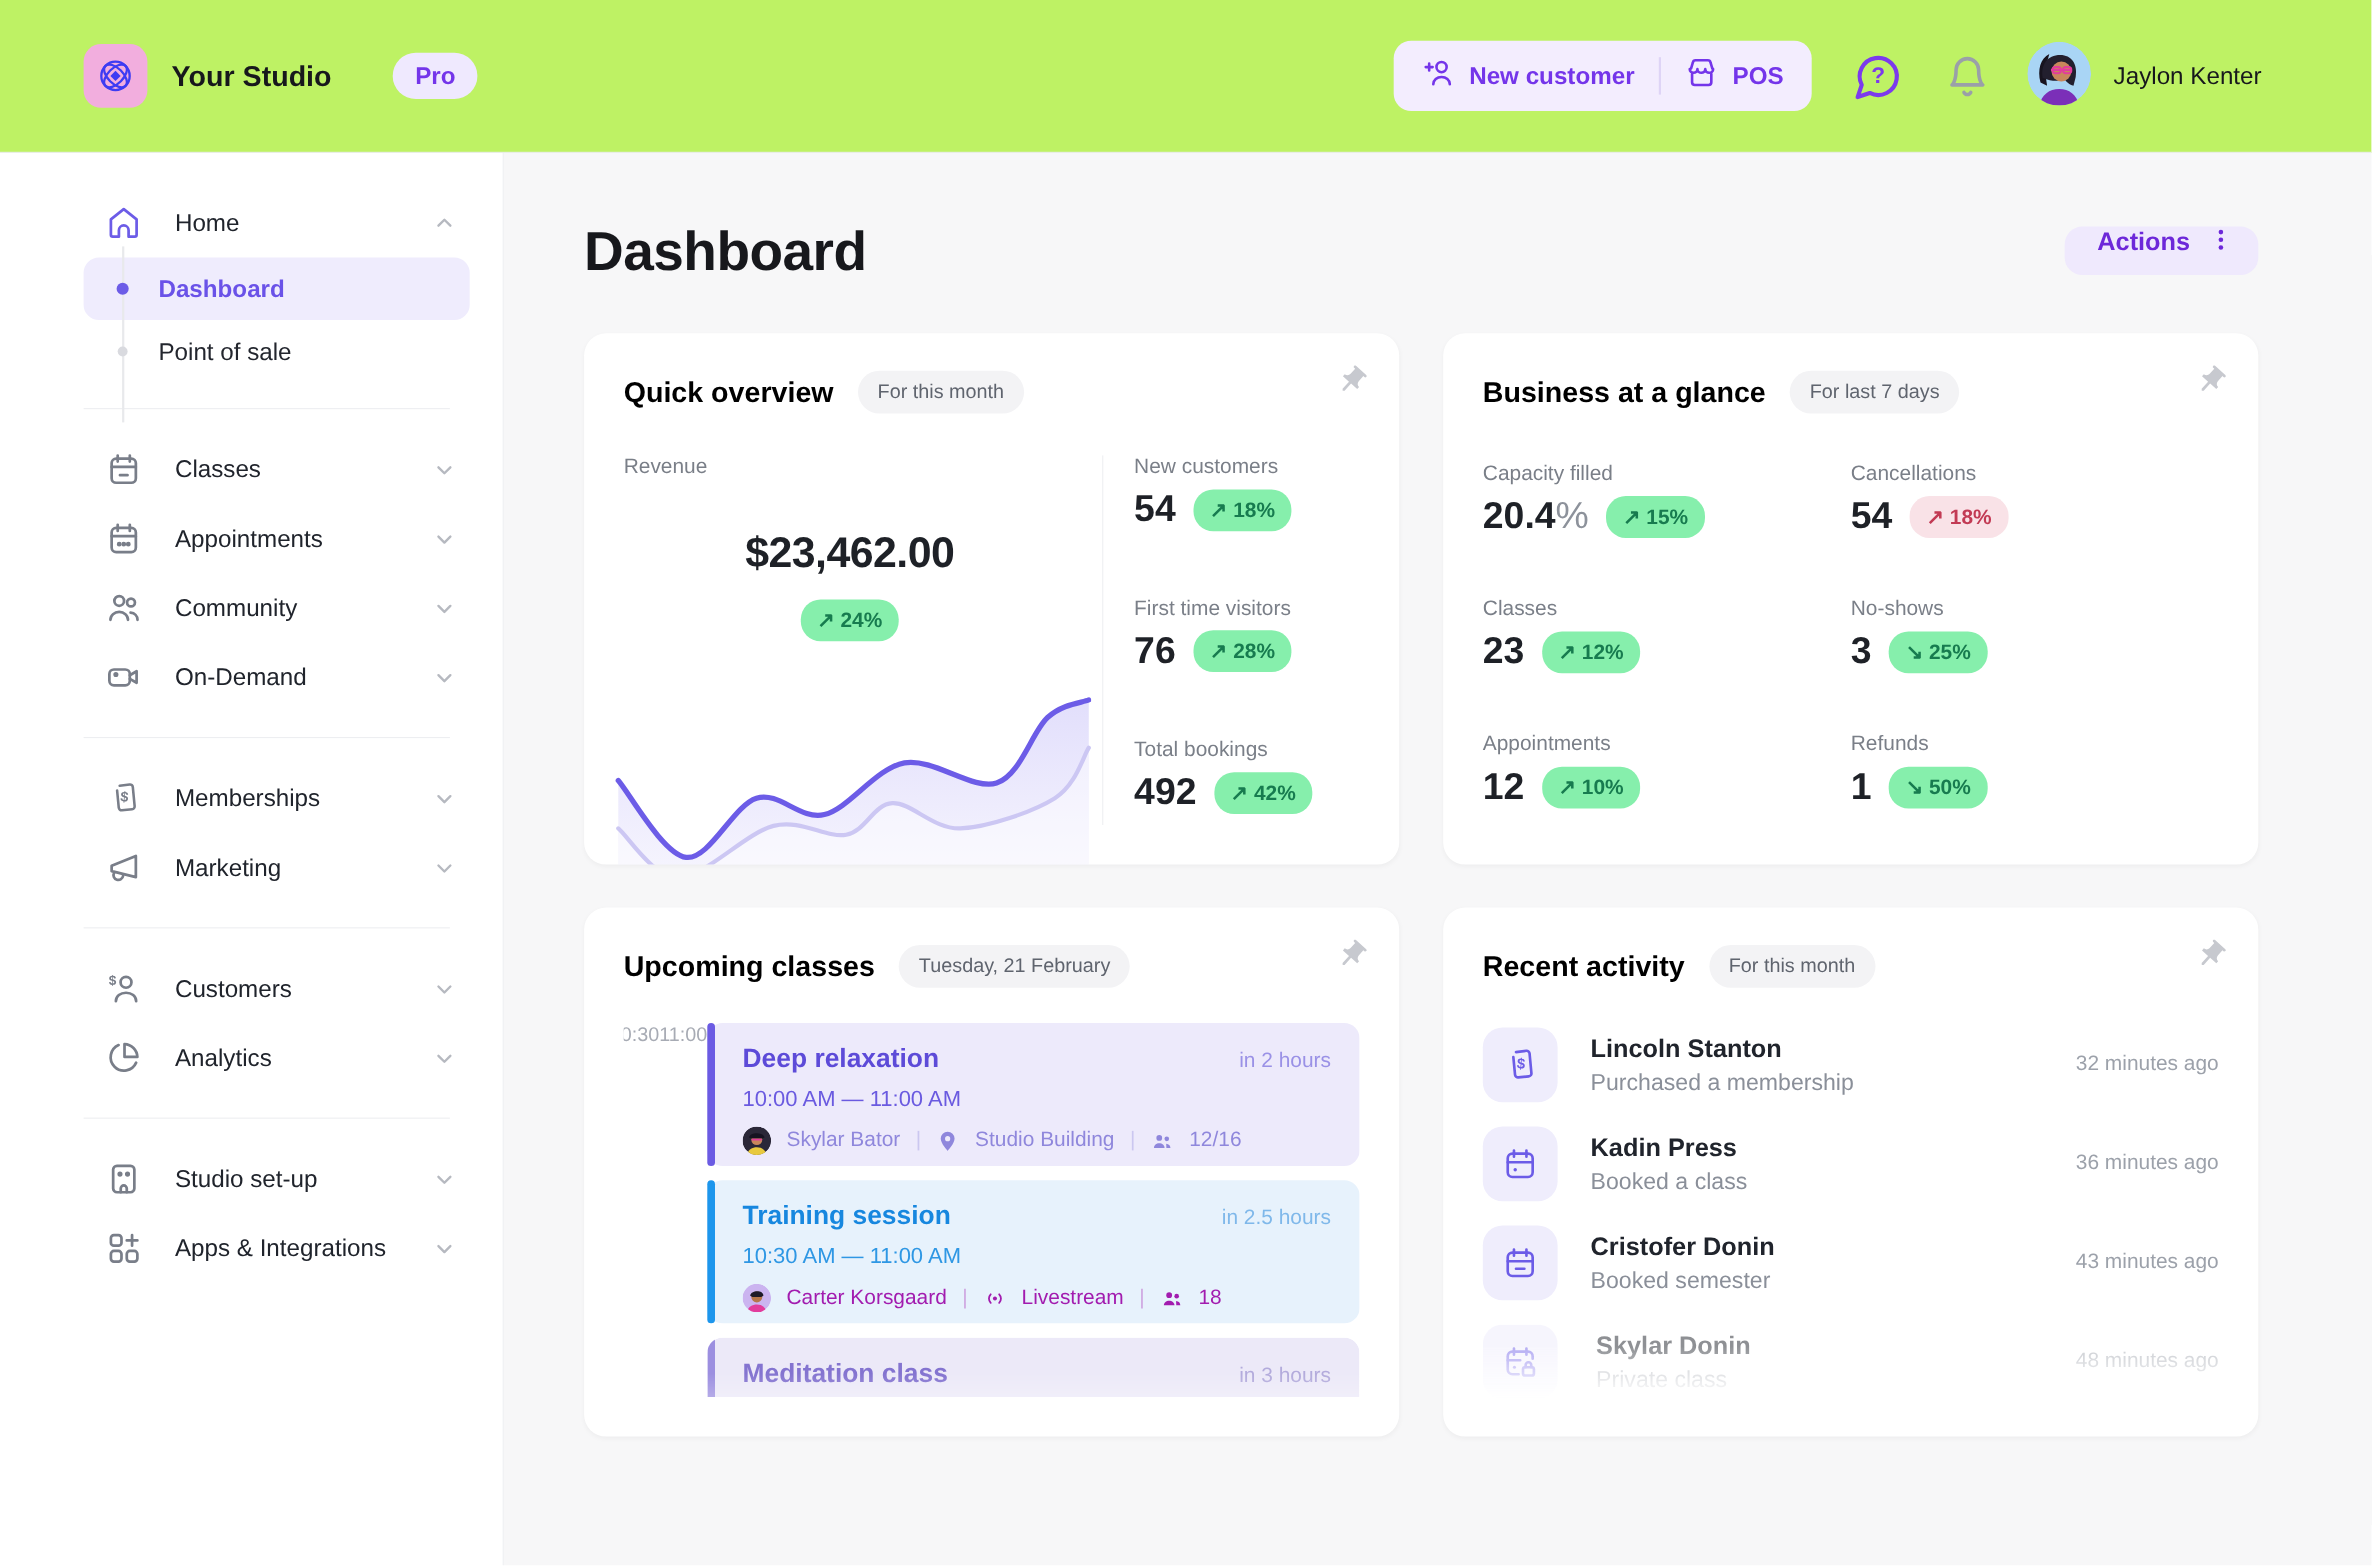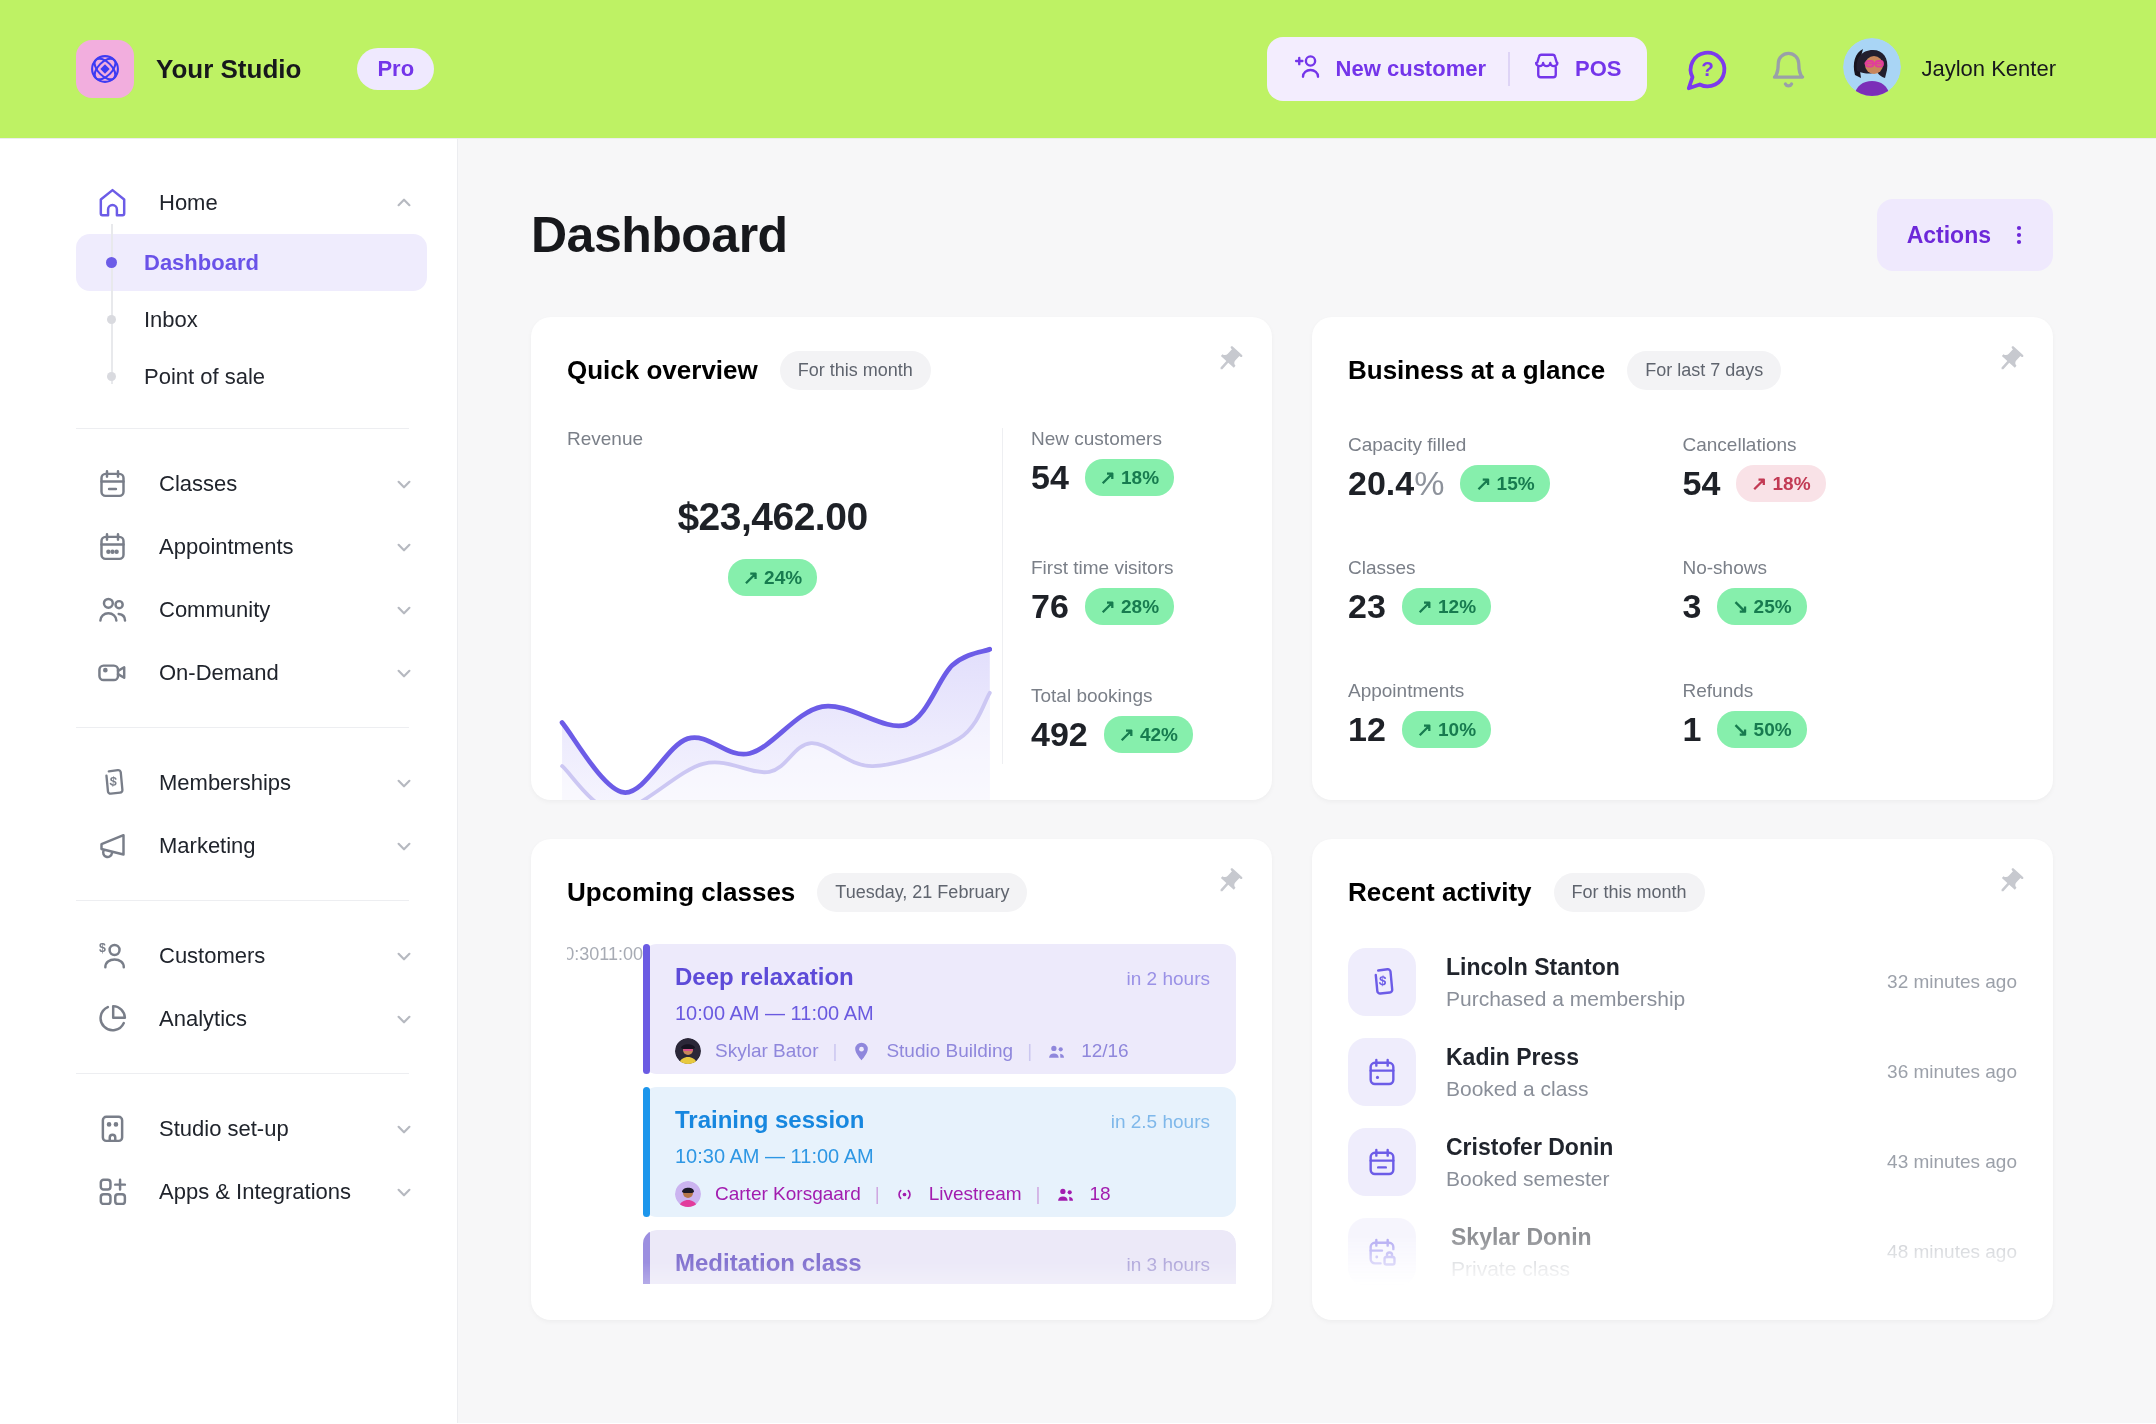--- a/index.html
+++ b/index.html
@@ -34,21 +34,21 @@
   .sub-dot::after { content:""; width:9px; height:9px; border-radius:50%; background:#D9DADF; }
   .nav-sub-item.active { background:#EFECFD; color:#6A52E8; font-weight:700; }
   .nav-sub-item.active .sub-dot::after { width:11px; height:11px; background:#6C5CE7; }
   .rail { position:absolute; left:111px; top:-10px; height:160px; width:2px; background:#E8E9EC; z-index:2; }
   .nav-divider { height:1px; background:#EDEEF1; margin:23px 48px 23px 76px; }
 
   
   .main { flex:1; background:#F7F7F8; padding:60px 0 0 73px; overflow:hidden; }
   .page-head { width:1522px; display:flex; align-items:center; justify-content:space-between; margin-bottom:46px; }
   .page-title { font-size:50px; font-weight:700; letter-spacing:-0.5px; color:#17181C; }
-  .actions-btn { display:flex; align-items:center; gap:16px; background:#EFE9FD; border:none; border-radius:16px; height:72px; padding:0 22px 0 30px; color:#6D28D9; font-size:23px; font-weight:700; cursor:pointer; }
+  .actions-btn { display:flex; gap:16px; background:#EFE9FD; border:none; border-radius:16px; height:44px; padding:0 22px 0 30px; color:#6D28D9; font-size:23px; font-weight:700; cursor:pointer; }
 
   .grid { display:grid; grid-template-columns:741px 741px; gap:39px 40px; }
   .card { background:#fff; border-radius:20px; padding:34px 36px 36px 36px; box-shadow:0 2px 5px rgba(23,24,28,0.04); position:relative; display:flex; flex-direction:column; overflow:hidden; }
   .card.r1 { height:483px; }
   .card.r2 { height:481px; }
   .card-head { display:flex; align-items:center; gap:22px; }
   .card-title { font-size:26px; font-weight:700; color:#000000; }
   .card-badge { background:#F3F3F5; color:#5F646E; font-size:18px; padding:9px 18px; border-radius:20px; }
   .pin-btn { position:absolute; top:28px; right:28px; background:none; border:none; cursor:pointer; display:flex; }
 
@@ -202,24 +202,20 @@
       </span>
     </div>
 
     <div class="nav-sub">
       <div class="nav-sub-item active">
         <span class="sub-dot"></span>
         <span>Dashboard</span>
       </div>
       <div class="nav-sub-item">
         <span class="sub-dot"></span>
-        <span>Inbox</span>
-      </div>
-      <div class="nav-sub-item">
-        <span class="sub-dot"></span>
         <span>Point of sale</span>
       </div>
       <div class="rail"></div>
     </div>
 
     <div class="nav-divider"></div>
 
     <div class="nav-item">
       <span class="nav-icon">
         <svg width="33" height="33" viewBox="0 0 24 24" fill="none" stroke="currentColor" stroke-width="1.8" stroke-linecap="round" stroke-linejoin="round">

